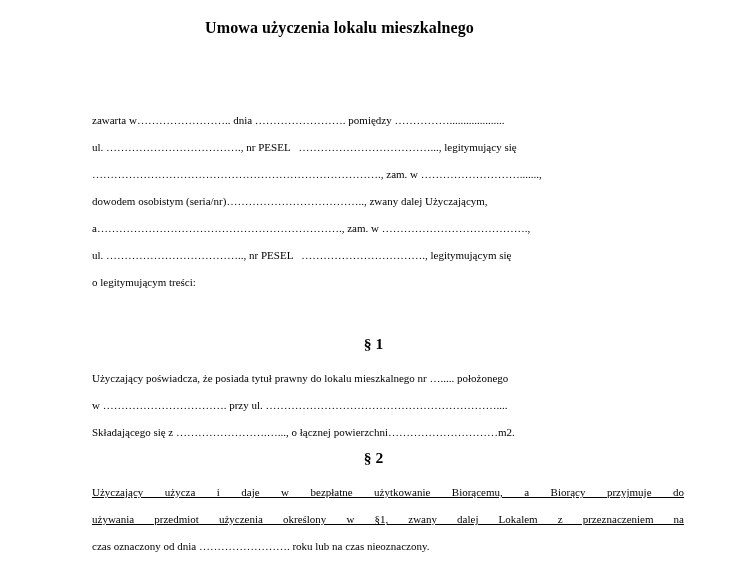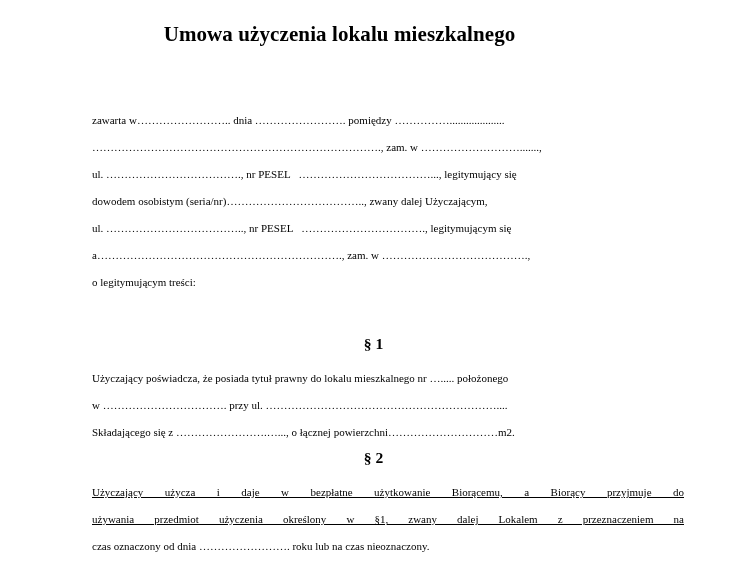--- a/index.html
+++ b/index.html
@@ -21,21 +21,21 @@
     width: 747px;
     height: 561px;
     background: #ffffff;
   }
   .doc-title {
     position: absolute;
     top: 8px;
     left: 0;
     width: 679px;
     text-align: center;
-    font-size: 21px;
+    font-size: 16px;
     font-weight: bold;
     letter-spacing: 0.1px;
   }
   .body-block {
     position: absolute;
     left: 84px;
     width: 608px;
   }
   .para {
     font-size: 11px;
@@ -73,25 +73,25 @@
 </head>
 <body>
 
 <div class="page">
 
   <h1 class="doc-title">Umowa użyczenia lokalu mieszkalnego</h1>
 
   <div class="body-block" id="intro-block">
     <p class="para nojust">
       <span class="line">zawarta w…………………….. dnia ……………………. pomiędzy ……………....................</span>
+      <span class="line">ul. ………………………………., nr PESEL   ………………………………..., legitymujący się</span>
       <span class="line">……………………………………………………………………., zam. w ……………………….......,</span>
-      <span class="line">ul. ………………………………., nr PESEL   ………………………………..., legitymujący się</span>
       <span class="line">dowodem osobistym (seria/nr)……………………………….., zwany dalej Użyczającym,</span>
+      <span class="line">a…………………………………………………………., zam. w ………………………………….,</span>
       <span class="line">ul. ……………………………….., nr PESEL   ……………………………., legitymującym się</span>
-      <span class="line">a…………………………………………………………., zam. w ………………………………….,</span>
       <span class="line">o legitymującym treści:</span>
     </p>
   </div>
 
   <h2 class="section-head" id="sec1-heading">§ 1</h2>
 
   <div class="body-block" id="sec1-block">
     <p class="para nojust">
       <span class="line">Użyczający poświadcza, że posiada tytuł prawny do lokalu mieszkalnego nr …..... położonego</span>
       <span class="line">w ……………………………. przy ul. ………………………………………………………....</span>

